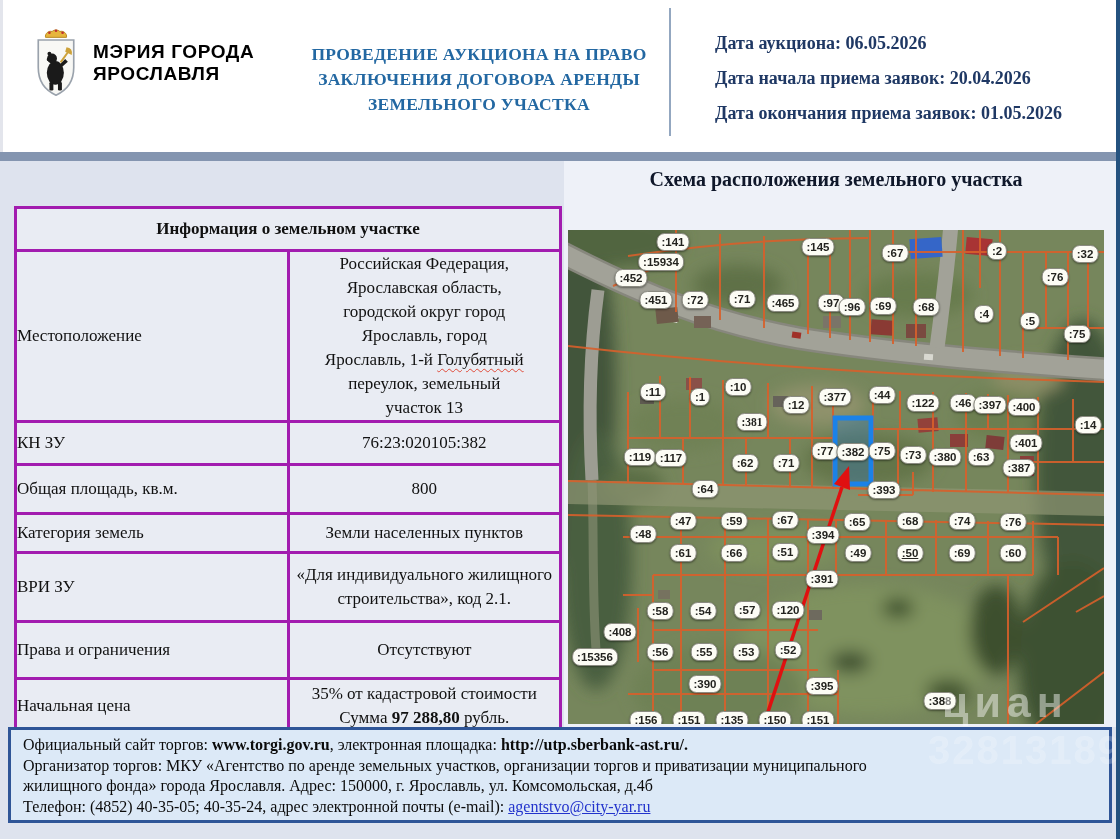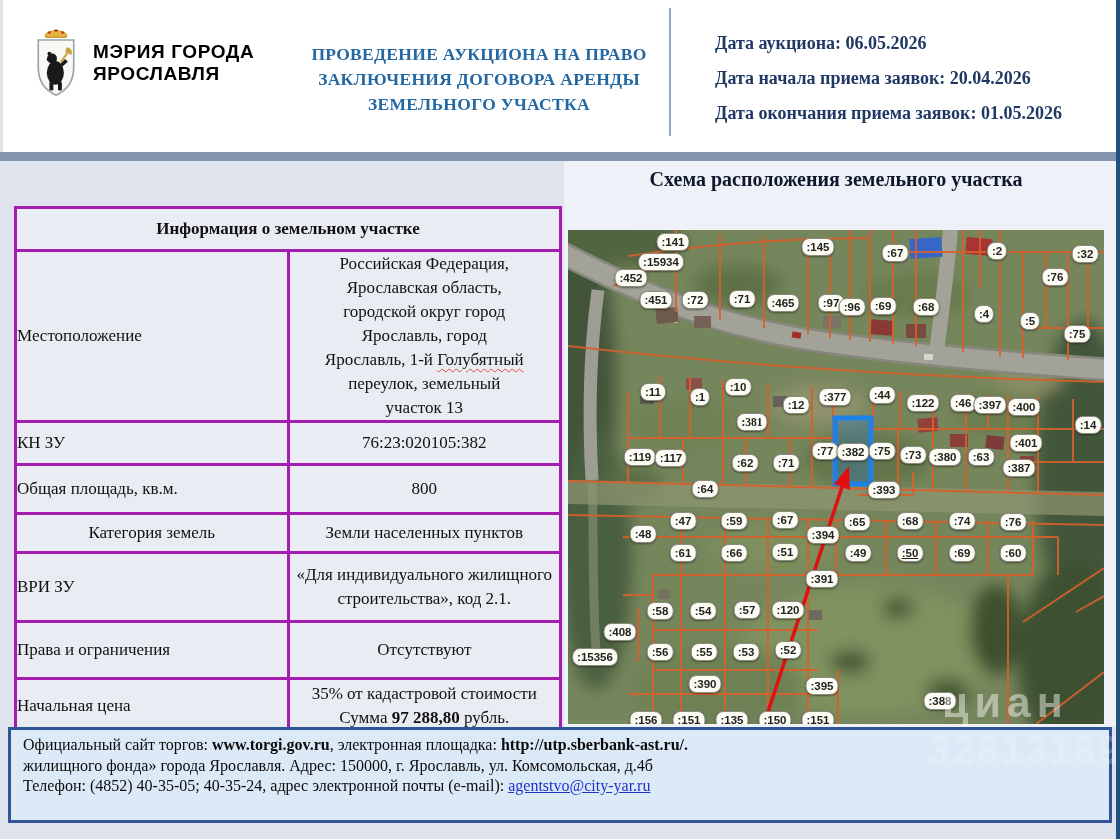--- a/index.html
+++ b/index.html
@@ -17,21 +17,21 @@
   .dates div{margin-bottom:14px;white-space:nowrap;}
   .band{position:absolute;left:0;top:152px;width:100%;height:9px;background:#8495B0;}
   
   table.info{position:absolute;left:14px;top:162px;width:548px;border-collapse:separate;
              border-spacing:3px;background:#a21caf;table-layout:fixed;margin-top:44px;}
   table.info td{background:#E9ECF3;font-size:17px;color:#111;padding:0;}
   td.green{background:#8CC63E;text-align:center;font-weight:bold;font-size:19px;height:40px;}
   td.lbl{width:168px;text-align:left;padding-left:9px;line-height:22px;vertical-align:middle;}
   td.val{text-align:center;line-height:24px;vertical-align:middle;padding:0 14px;}
   td.val.pad-wide{padding:0 30px;}
-  tr.h120 td{height:120px;} tr.h40 td{height:40px;} tr.h46 td{height:46px;} tr.h36 td{height:36px;text-align:center;}
+  tr.h120 td{height:120px;} tr.h40 td{height:40px;} tr.h46 td{height:46px;} tr.h36 td{height:36px;}
   tr.h66 td{height:66px;} tr.h54 td{height:54px;} tr.h52 td{height:52px;}
   .wavy{text-decoration:underline;text-decoration-style:wavy;text-decoration-color:#E04B3A;
         text-decoration-thickness:1px;text-underline-offset:3px;}
   .b{font-weight:bold;}
   
   .scheme-bg{position:absolute;left:564px;top:161px;width:553px;height:566px;background:#EEF1F8;}
   .scheme-title{position:absolute;left:568px;top:166px;width:536px;text-align:center;
                 font-weight:bold;font-size:20px;line-height:27px;color:#0f172a;}
   .map{position:absolute;left:568px;top:230px;width:536px;height:494px;overflow:hidden;background:#76865C;}
   .map svg{position:absolute;left:0;top:0;}
@@ -294,17 +294,18 @@
         <div class="chip" style="left: 207px; top: 490px;">:150</div>
         <div class="chip" style="left: 250px; top: 490px;">:151</div>
       </div>
   </div>
 
   <div class="wm wm-word">циан</div>
   <div class="wm wm-digits">328131894</div>
 
   <div class="footer">
     <p><span>Официальный сайт торгов: </span><span class="b">www.torgi.gov.ru</span><span>,  электронная площадка: </span><span class="b">http://utp.sberbank-ast.ru/.</span></p>
+    <p>Организатор торгов: МКУ «Агентство по аренде земельных участков, организации торгов и приватизации муниципального</p>
     <p>жилищного фонда» города Ярославля. Адрес: 150000,   г. Ярославль, ул. Комсомольская, д.4б</p>
     <p><span>Телефон:   (4852) 40-35-05;  40-35-24, адрес электронной почты (e-mail):  </span><a href="#">agentstvo@city-yar.ru</a></p>
   </div>
 
 </div>
 
 </body></html>

